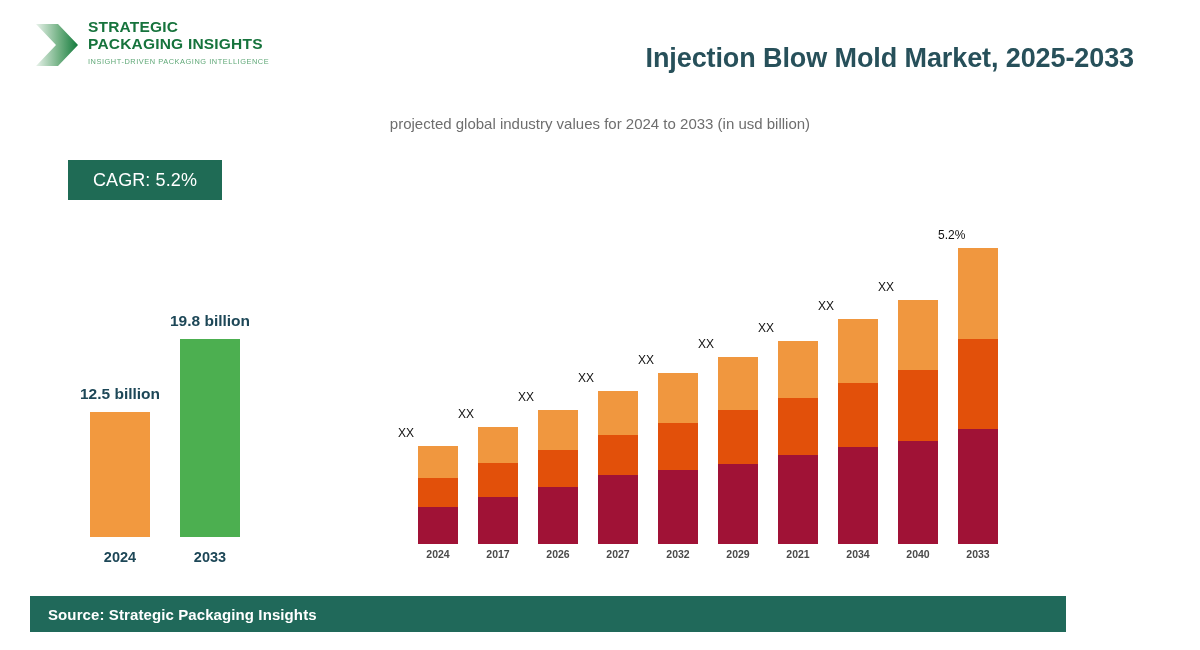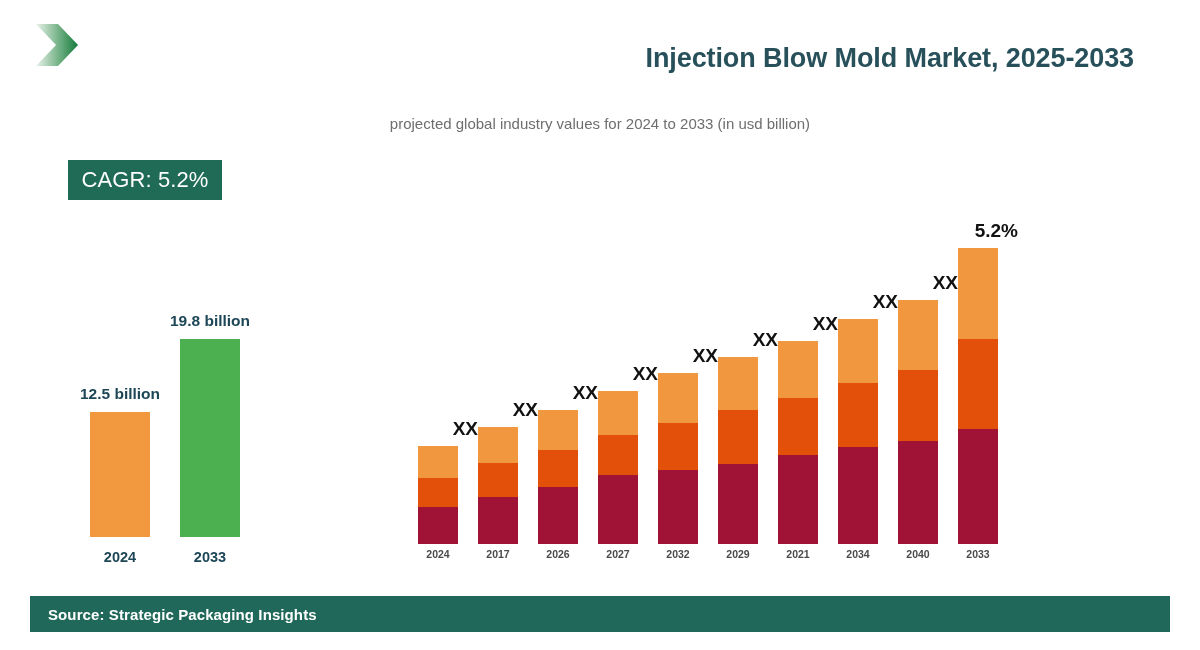--- a/index.html
+++ b/index.html
@@ -83,21 +83,21 @@
     top: 160px;
     width: 154px;
     height: 40px;
     background: #1F6B55;
     display: flex;
     align-items: center;
     justify-content: center;
   }
   #cagr-badge-label {
     color: #ffffff;
-    font-size: 22px;
+    font-size: 18px;
     letter-spacing: 0.1px;
   }
 
   
   #compare-chart {
     position: absolute;
     left: 40px;
     top: 300px;
     width: 240px;
     height: 275px;
@@ -142,43 +142,43 @@
     bottom: 16px;
     width: 40px;
     display: flex;
     flex-direction: column;
   }
   .stk-seg { width: 100%; }
   .stk-toplabel {
     position: absolute;
     width: 80px;
     left: -20px;
-    text-align: right;
-    font-size: 19px;
-    font-weight: bold;
+    text-align: left;
+    font-size: 12px;
+    font-weight: normal;
     color: #111111;
     white-space: nowrap;
   }
   .stk-year {
     position: absolute;
     bottom: 0px;
     width: 60px;
     left: -10px;
     text-align: center;
     font-size: 10.5px;
     font-weight: bold;
     color: #4A4A4A;
   }
 
   
   #footer-bar {
     position: absolute;
     left: 30px;
     bottom: 18px;
-    width: 1140px;
+    width: 1036px;
     height: 36px;
     background: #20695A;
     display: flex;
     align-items: center;
     justify-content: space-between;
     box-sizing: border-box;
     padding: 0 18px;
   }
   .footer-text {
     color: #ffffff;
@@ -194,20 +194,25 @@
   <svg id="logo-mark" viewBox="0 0 50 50">
     <defs>
       <linearGradient id="chevGrad" x1="0" y1="0" x2="1" y2="0">
         <stop offset="0%" stop-color="#E8F2EA"></stop>
         <stop offset="55%" stop-color="#72B184"></stop>
         <stop offset="100%" stop-color="#137A3C"></stop>
       </linearGradient>
     </defs>
     <path d="M4 4 L26 4 L46 25 L26 46 L4 46 L24 25 Z" fill="url(#chevGrad)"></path>
   </svg>
+  <div id="logo-text-wrap">
+    <div class="logo-line" style="color: rgb(22, 115, 60);">STRATEGIC</div>
+    <div class="logo-line" style="color: rgb(22, 115, 60);">PACKAGING INSIGHTS</div>
+    <div id="logo-tagline" style="color: rgb(95, 168, 119);">INSIGHT-DRIVEN PACKAGING INTELLIGENCE</div>
+  </div>
 </div>
 
 <div id="chart-title" style="color: rgb(39, 80, 90);">Injection Blow Mold Market, 2025-2033</div>
 <div id="chart-subtitle" style="color: rgb(110, 110, 110);">projected global industry values for 2024 to 2033 (in usd billion)</div>
 
 <div id="cagr-badge" style="background: rgb(31, 107, 85);">
   <span id="cagr-badge-label" style="color: rgb(255, 255, 255);">CAGR: 5.2%</span>
 </div>
 
 <div id="compare-chart">

